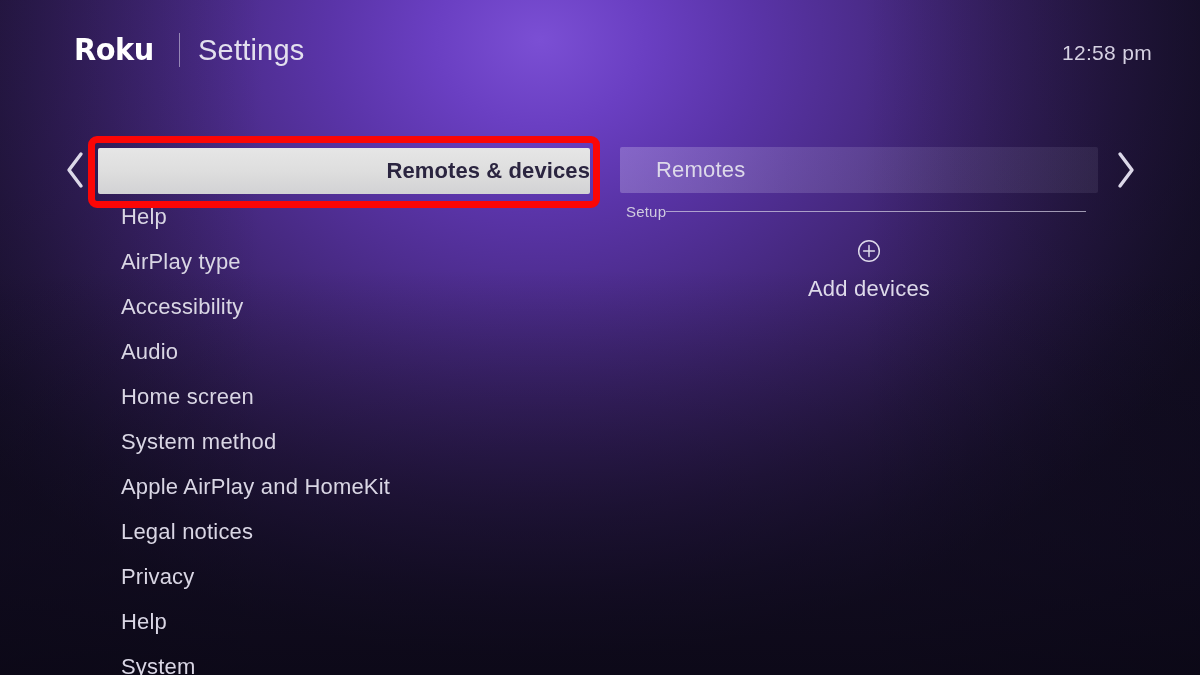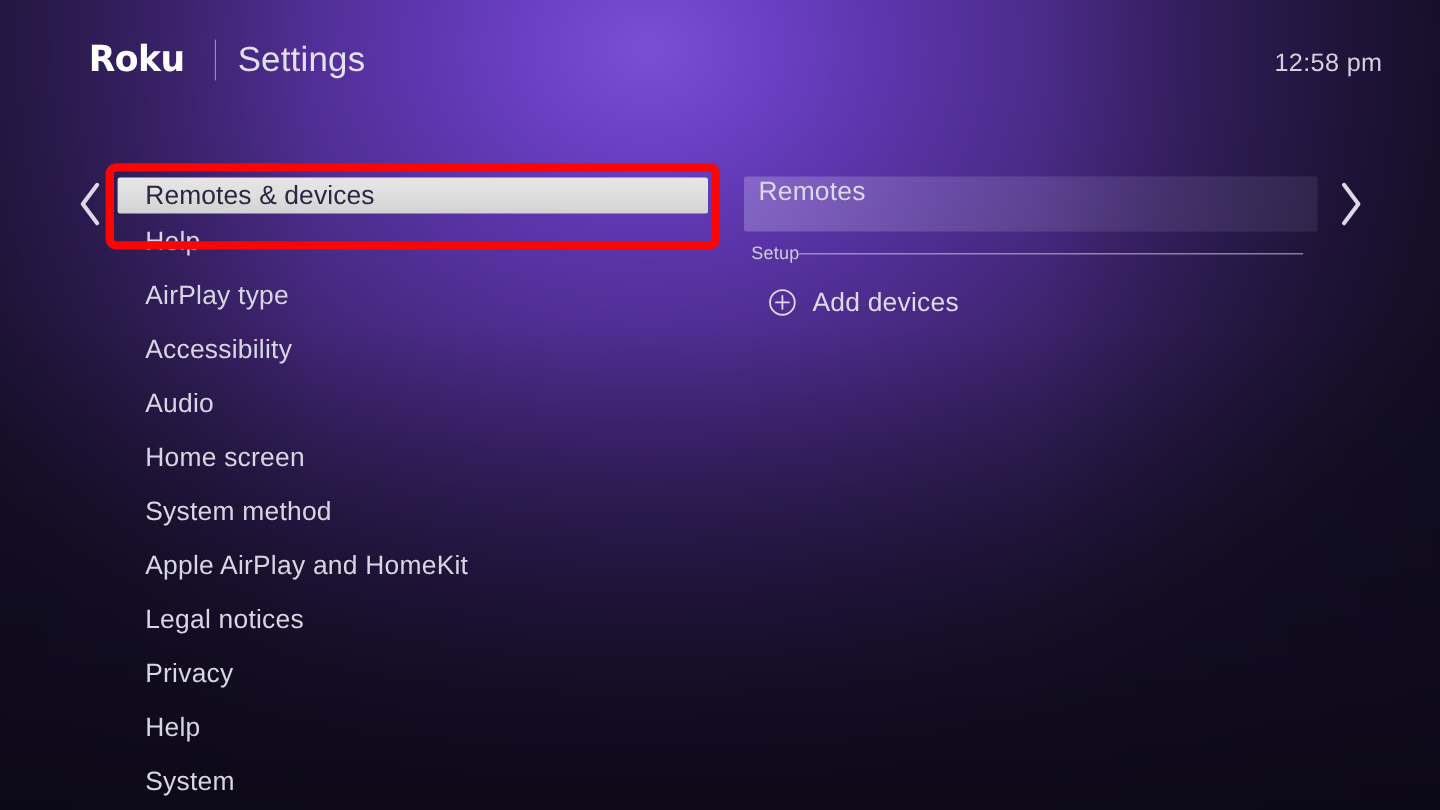--- a/index.html
+++ b/index.html
@@ -95,46 +95,47 @@
     display:flex; align-items:center;
     padding-left:23px;
     font-size:22px;
     color:#d9d6e4;
     letter-spacing:0.2px;
     white-space:nowrap;
   }
   .menu-row.selected {
     background:linear-gradient(to bottom, #e6e6e6 0%, #dedede 50%, #d2d2d4 100%);
     color:#2b2540;
-    font-weight:normal;
+    font-weight:bold;
     border-radius:2px;
-    height:30px;
+    height:46px;
     letter-spacing:0.1px;
+    justify-content:flex-end;
   }
 
   
   #annotation-box {
     position:absolute;
     left:88px; top:136px;
     width:512px; height:72px;
     border:7px solid #fb0606;
     border-radius:9px;
     pointer-events:none;
   }
 
   
   #right-panel {
     position:absolute;
     left:620px; top:147px;
     width:478px;
   }
   #panel-header {
     height:46px;
-    display:flex; 
-    padding-left:12px;
+    display:flex; align-items:center;
+    padding-left:36px;
     border-radius:2px;
     background:linear-gradient(to right,
       rgba(233,228,250,0.26) 0%,
       rgba(225,220,246,0.17) 35%,
       rgba(215,210,240,0.11) 70%,
       rgba(210,205,238,0.09) 100%);
     font-size:22px;
     color:#ddd9ea;
     letter-spacing:0.2px;
   }
@@ -153,20 +154,21 @@
     flex:1;
     height:1px;
     background:rgba(214,210,230,0.70);
     margin-right:12px;
   }
   #add-devices-row {
     display:flex; align-items:center;
     gap:13px;
     margin-top:19px;
     padding-left:20px;
+    flex-direction:column;
   }
   .plus-circle { width:24px; height:24px; display:block; color:#dedaea; }
   #add-devices-label {
     font-size:22px;
     color:#dedaea;
     letter-spacing:0.2px;
   }
 </style>
 </head>
 <body>

